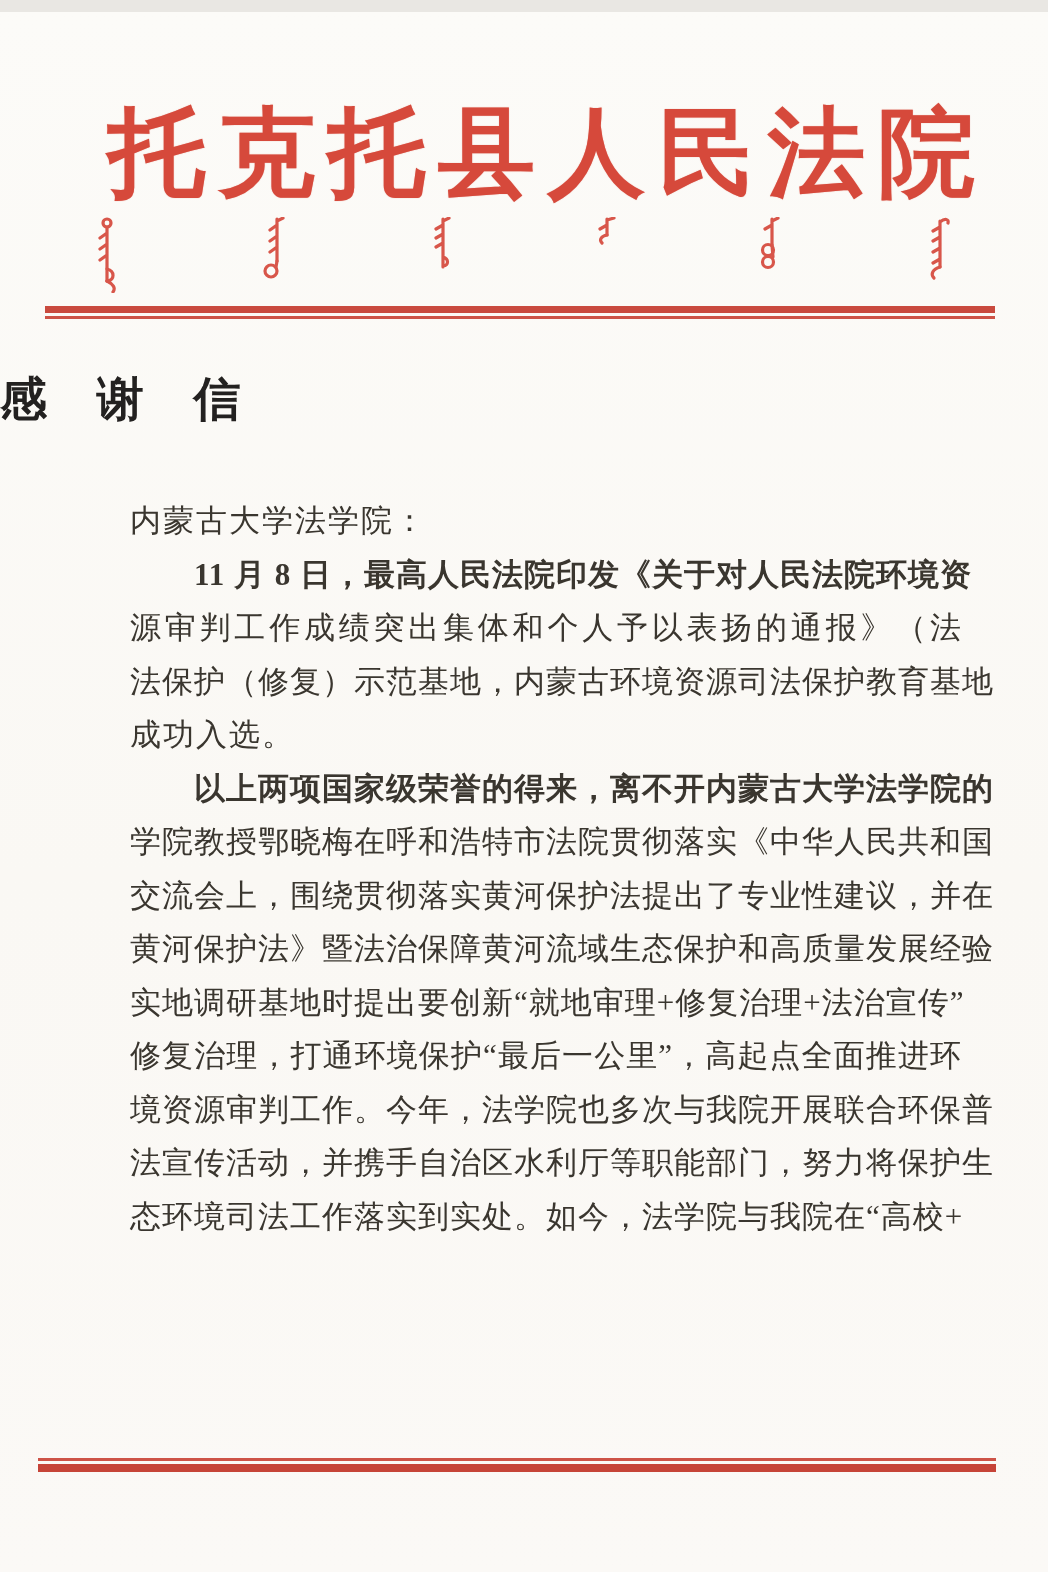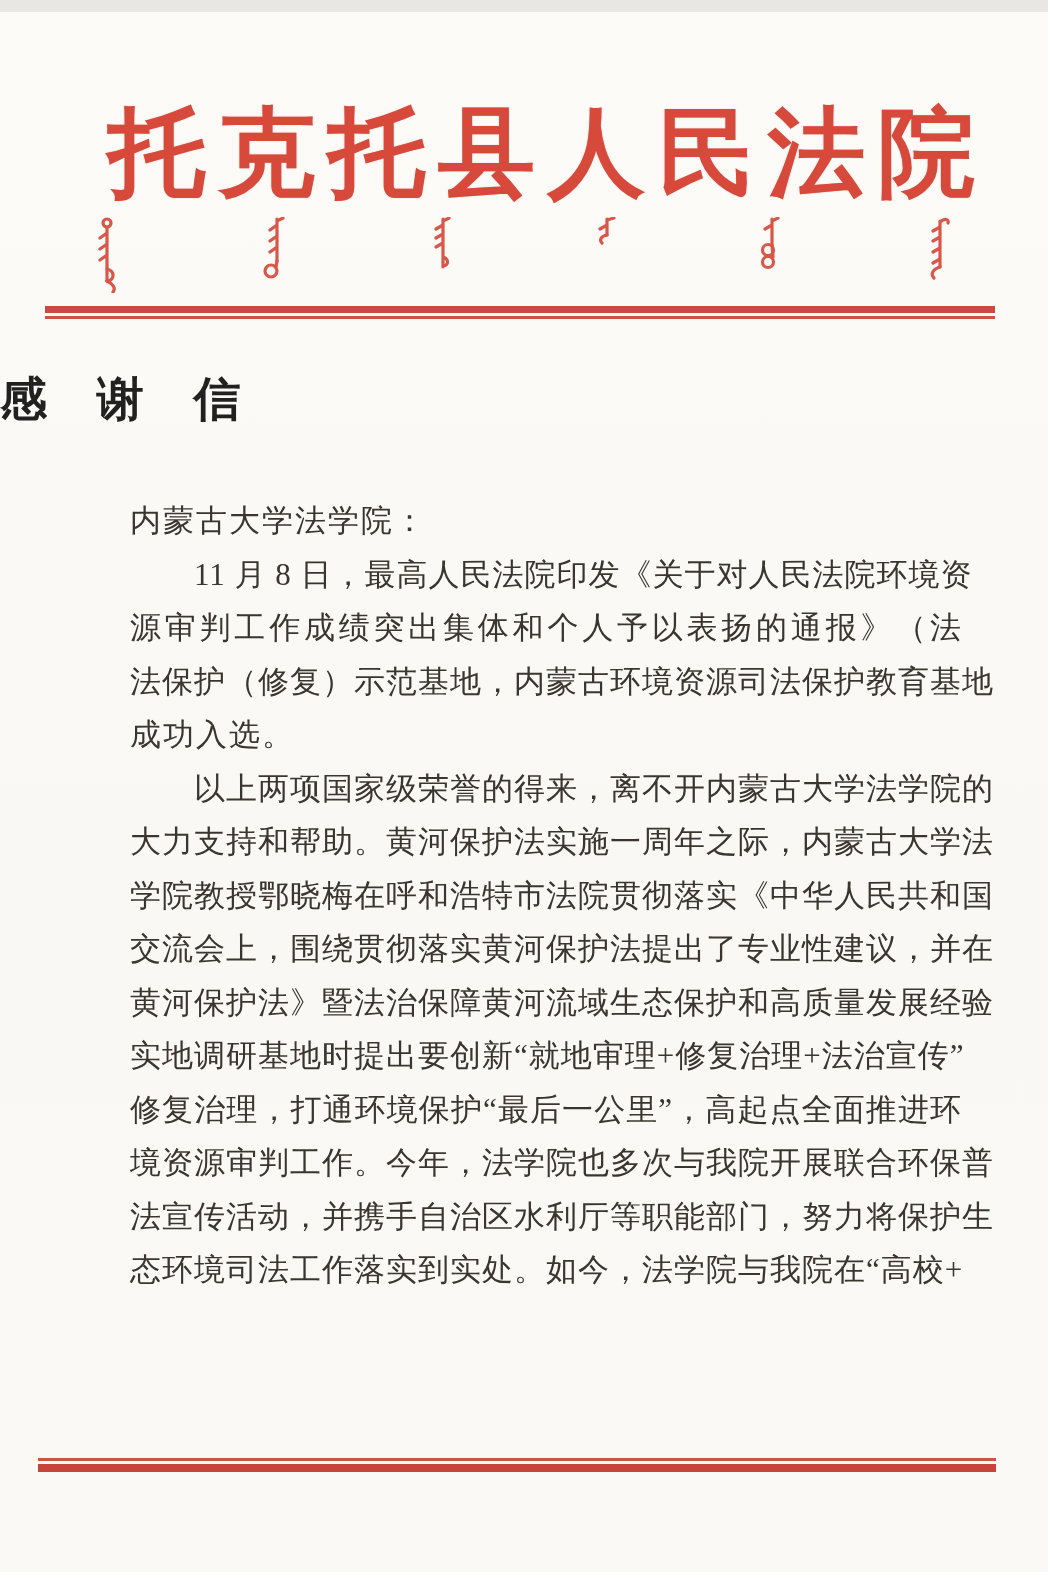--- a/index.html
+++ b/index.html
@@ -56,21 +56,21 @@
     color:#3a362f;
   }
   .body-line{
     height:53.5px;line-height:53.5px;
     text-align:justify;
     text-align-last:justify;
     text-justify:inter-character;
     white-space:nowrap;
     letter-spacing:1px;
   }
-  .body-line.indent{text-indent:64px;}
+  .body-line.indent{text-indent:64px;font-weight:bold;}
   .body-line.end{text-align-last:left;letter-spacing:2px;}
 </style>
 </head>
 <body>
 
 <div class="page">
 
   <div class="court-name">托克托县人民法院</div>
 
   <div class="mongolian-row">
@@ -113,21 +113,20 @@
   <div class="letter-title">感 谢 信</div>
 
   <div class="body-block">
 
   <div class="body-line end">内蒙古大学法学院：</div>
       <div class="body-line indent">11 月 8 日，最高人民法院印发《关于对人民法院环境资</div>
       <div class="body-line">源审判工作成绩突出集体和个人予以表扬的通报》（法</div>
       <div class="body-line">法保护（修复）示范基地，内蒙古环境资源司法保护教育基地</div>
       <div class="body-line end">成功入选。</div>
       <div class="body-line indent">以上两项国家级荣誉的得来，离不开内蒙古大学法学院的</div>
-      <div class="body-line">大力支持和帮助。黄河保护法实施一周年之际，内蒙古大学法</div>
       <div class="body-line">学院教授鄂晓梅在呼和浩特市法院贯彻落实《中华人民共和国</div>
       <div class="body-line">交流会上，围绕贯彻落实黄河保护法提出了专业性建议，并在</div>
       <div class="body-line">黄河保护法》暨法治保障黄河流域生态保护和高质量发展经验</div>
       <div class="body-line">实地调研基地时提出要创新“就地审理+修复治理+法治宣传”</div>
       <div class="body-line">修复治理，打通环境保护“最后一公里”，高起点全面推进环</div>
       <div class="body-line">境资源审判工作。今年，法学院也多次与我院开展联合环保普</div>
       <div class="body-line">法宣传活动，并携手自治区水利厅等职能部门，努力将保护生</div>
       <div class="body-line">态环境司法工作落实到实处。如今，法学院与我院在“高校+</div>
     </div>
 

